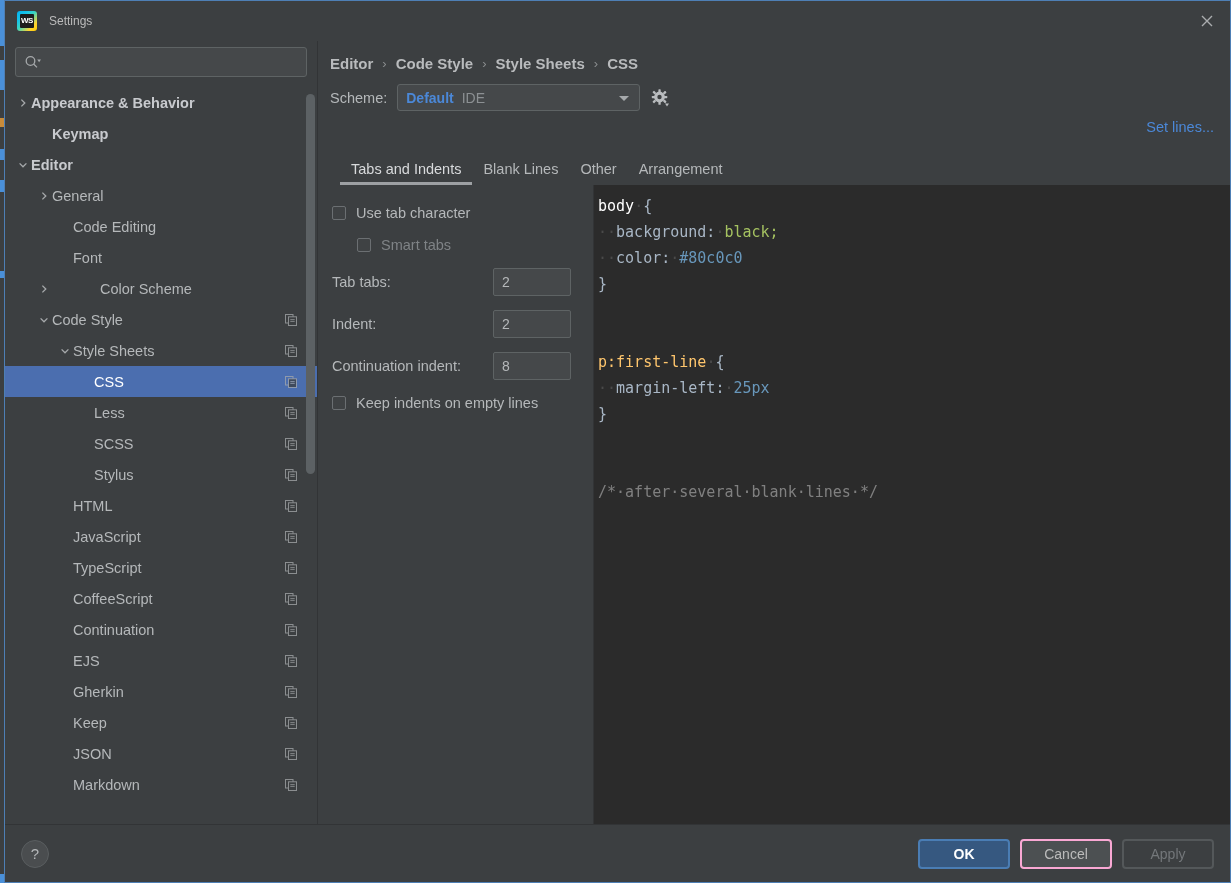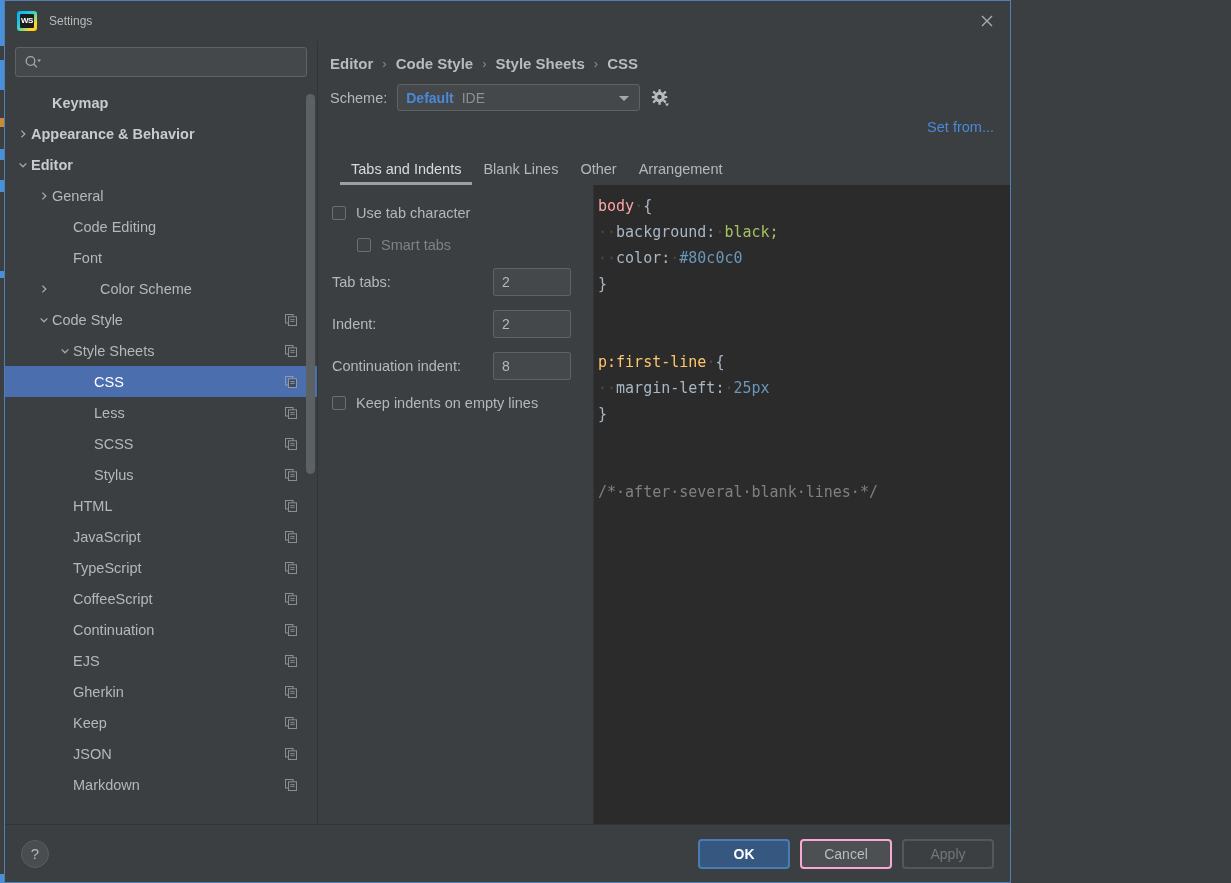--- a/index.html
+++ b/index.html
@@ -13,21 +13,21 @@
   }
 
   
   #ide-backdrop { position: absolute; inset: 0; background: #3c3f41; }
   .edge-frag { position: absolute; left: 0; width: 7px; }
 
   
   #dialog {
     position: absolute;
     left: 4px; top: 0px;
-    width: 1007px; height: 883px;
+    width: 1227px; height: 883px;
     background: #3c3f41;
     border: 1px solid #4e7fb5;
     display: flex;
     flex-direction: column;
   }
 
   
   #titlebar {
     height: 40px;
     flex: 0 0 40px;
@@ -247,21 +247,21 @@
     min-width: 0;
   }
   #code {
     font-family: "DejaVu Sans Mono", monospace;
     font-size: 15px;
     line-height: 26px;
     white-space: pre;
     color: #a9b7c6;
   }
   .ln { display: block; height: 26px; }
-  .t-sel  { color: #fca5a5; }
+  .t-sel  { color: #ffffff; }
   .t-pseu { color: #ffc66d; }
   .t-prop { color: #a9b7c6; }
   .t-punc { color: #a9b7c6; }
   .t-val-kw { color: #a5c261; }
   .t-val-num { color: #6897bb; }
   .t-comment { color: #808080; }
   .ws { color: #4a4a4a; }
 
   
   #footer {
@@ -347,31 +347,31 @@
               <path d="M9.8 9.3 L13 12.4" stroke="#a6a9ab" stroke-width="1.3" fill="none"></path>
               <path d="M13.2 4.6 L17 4.6 L15.1 7.2 Z" fill="#a6a9ab"></path>
             </svg>
           </span>
           <input id="search-input" type="text" placeholder="" style="">
         </div>
       </div>
 
       <div id="tree">
         <div id="tree-rows">
-            <div class="tree-row bold" style="padding-left: 31px;">
-              <span class="arrow"></span>
-              <span class="label">Keymap</span>
-            </div>
             <div class="tree-row bold" style="padding-left: 10px;">
               <span class="arrow">
                 <svg width="10" height="10" viewBox="0 0 10 10">
                   <path d="M3.4 1.6 L6.8 5 L3.4 8.4" stroke="#a6a9ab" stroke-width="1.3" fill="none"></path>
                 </svg>
               </span>
               <span class="label">Appearance &amp; Behavior</span>
+            </div>
+            <div class="tree-row bold" style="padding-left: 31px;">
+              <span class="arrow"></span>
+              <span class="label">Keymap</span>
             </div>
             <div class="tree-row bold" style="padding-left: 10px;">
               <span class="arrow">
                 <svg width="10" height="10" viewBox="0 0 10 10">
                   <path d="M1.6 3.4 L5 6.8 L8.4 3.4" stroke="#a6a9ab" stroke-width="1.3" fill="none"></path>
                 </svg>
               </span>
               <span class="label">Editor</span>
             </div>
             <div class="tree-row" style="padding-left: 31px;">
@@ -625,21 +625,21 @@
               <rect x="13.6" y="3.0" width="2.3" height="3.2" rx="0.6" transform="rotate(45 14.7 4.6)"></rect>
               <rect x="3.2" y="11.8" width="2.3" height="3.2" rx="0.6" transform="rotate(45 4.3 13.4)"></rect>
             </g>
             <circle cx="9.5" cy="9" r="2.2" fill="#3c3f41"></circle>
             <path d="M15 15.5 L19 15.5 L17 18.5 Z" fill="#b9bcbe"></path>
           </svg>
         </div>
       </div>
 
       <div id="setfrom-row">
-        <span id="setfrom-link">Set from...</span>
+        <span id="setfrom-link">Set lines...</span>
       </div>
 
       <div id="tabs">
           <div class="tab active">Tabs and Indents</div>
           <div class="tab">Blank Lines</div>
           <div class="tab">Other</div>
           <div class="tab">Arrangement</div>
         </div>
 
       <div id="panes">

